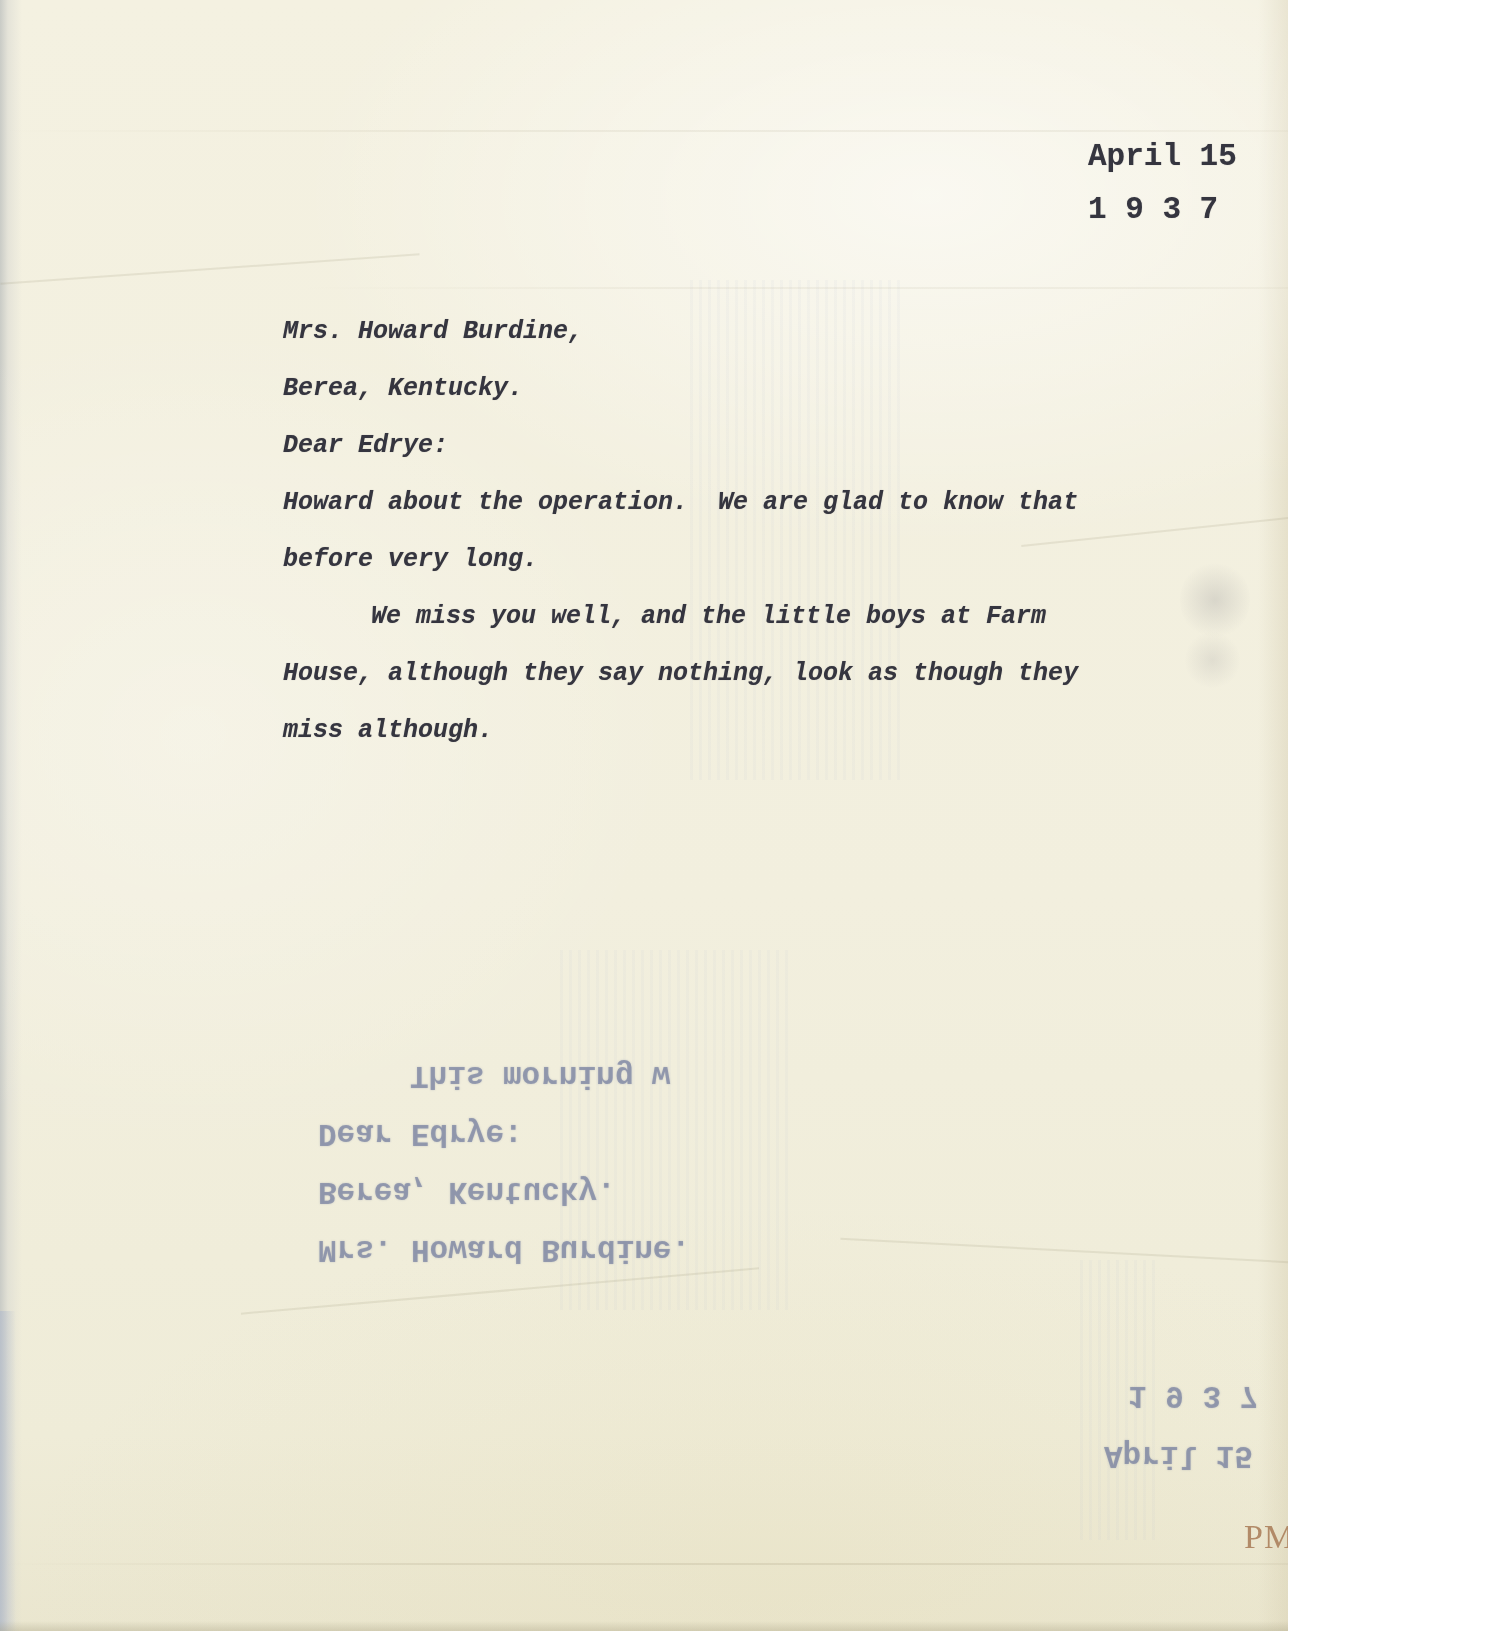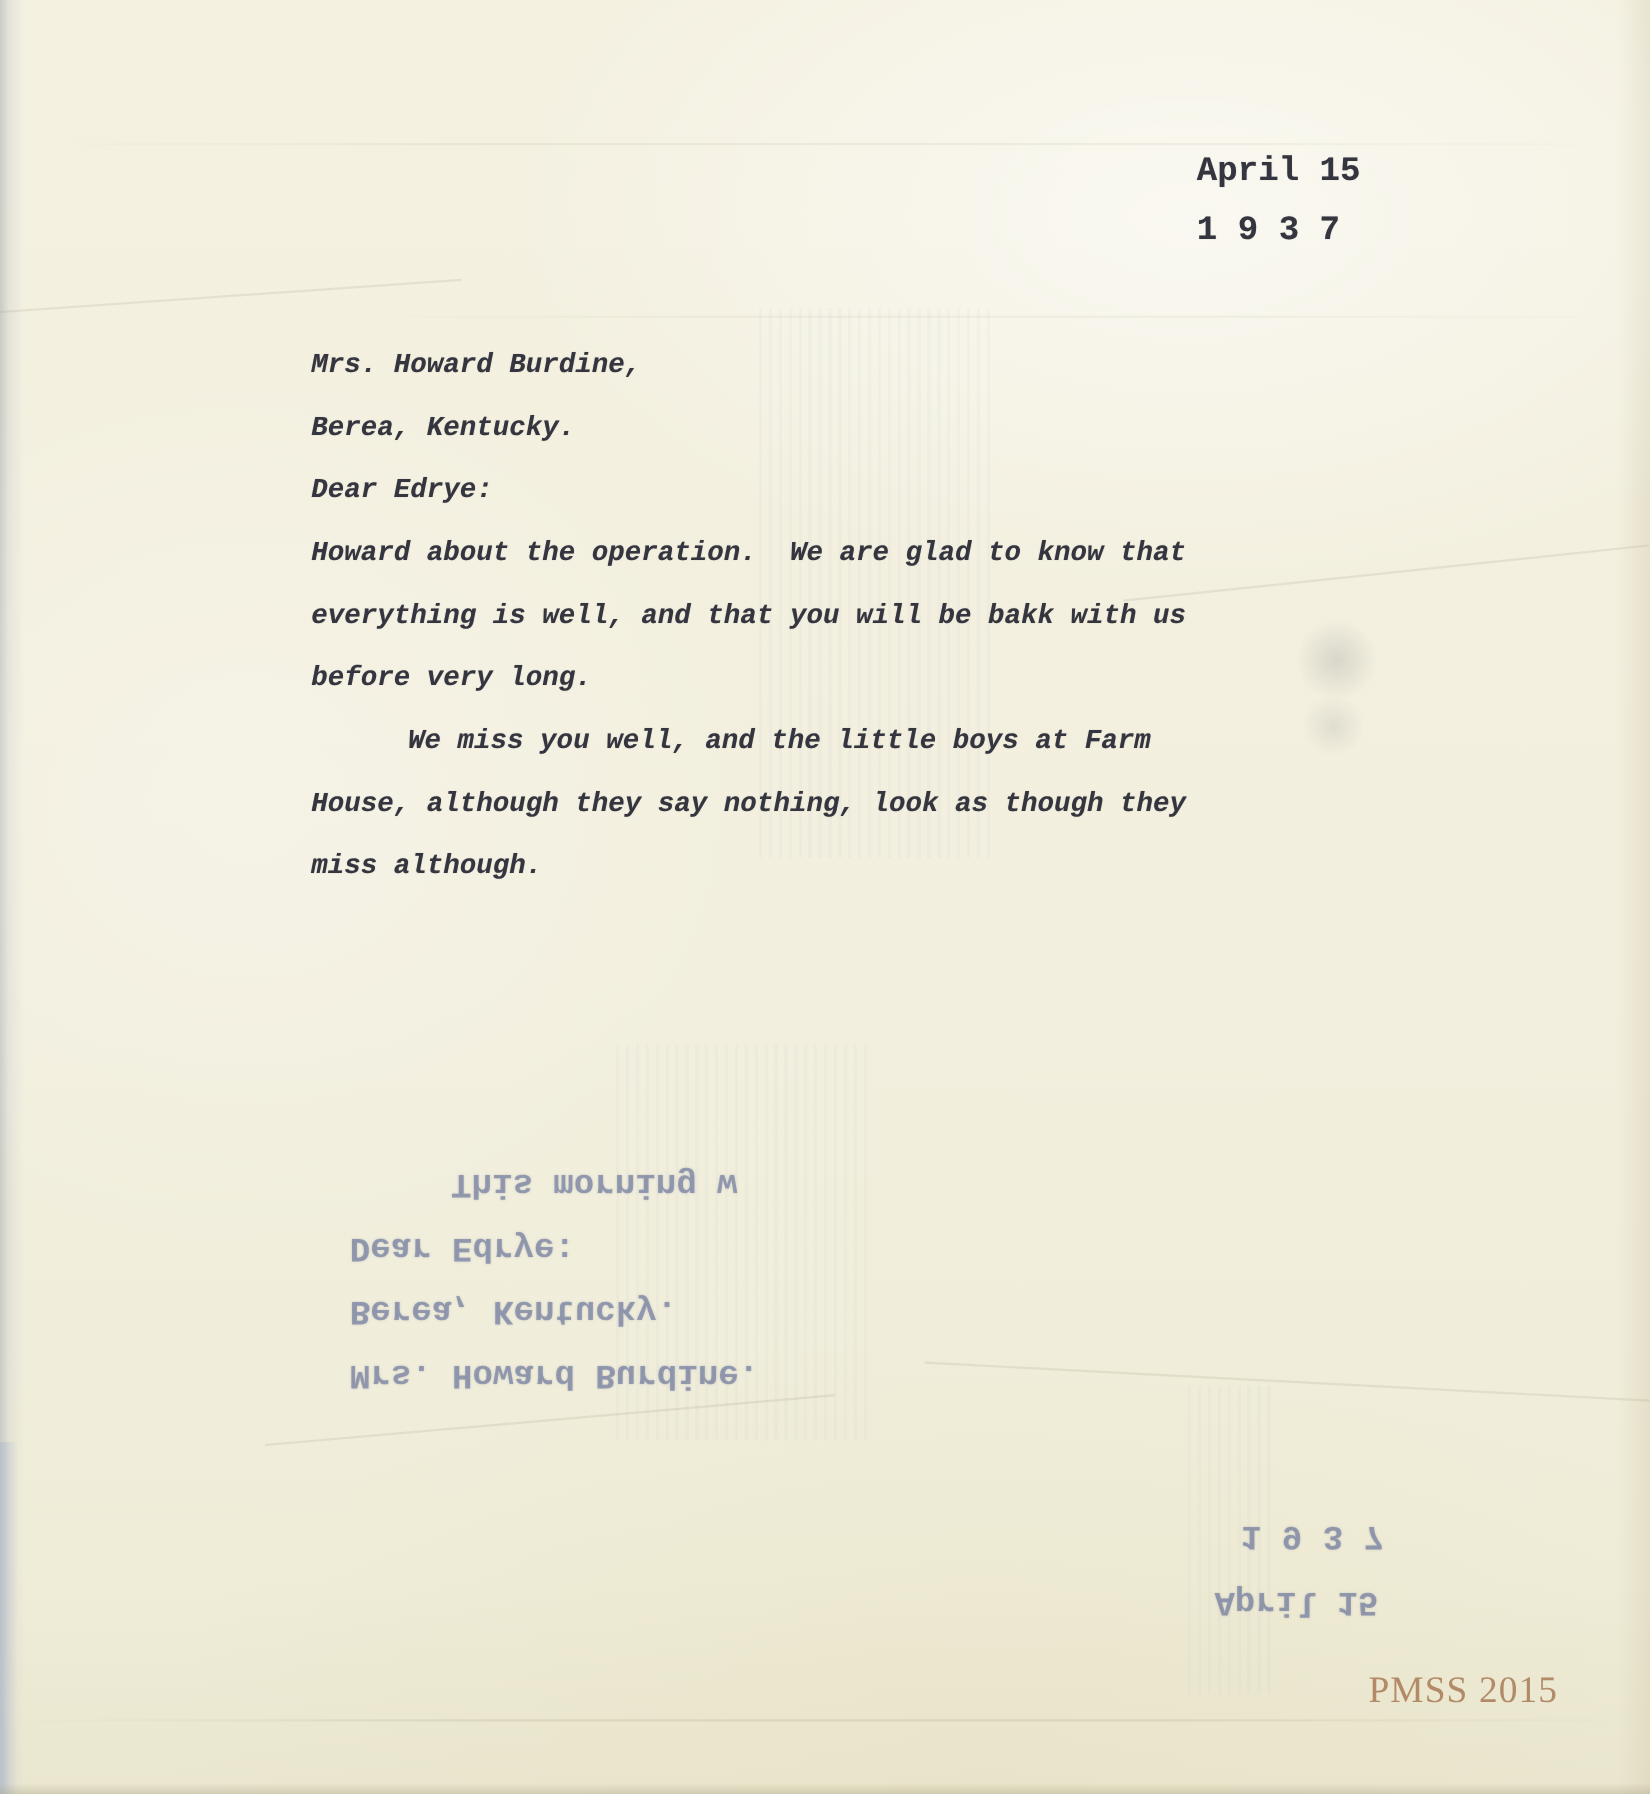--- a/index.html
+++ b/index.html
@@ -2,21 +2,21 @@
 <html><head>
 <meta charset="utf-8">
 <style>
   html, body { margin:0; padding:0; }
   body {
     width:1500px; height:1631px; overflow:hidden;
     background:#ffffff;
     font-family:"Liberation Mono", monospace;
   }
   .paper {
-    position:absolute; left:0; top:0; width:1500px; height:1631px;
+    position:absolute; left:0; top:0; width:1288px; height:1631px;
     background:
       radial-gradient(ellipse 900px 500px at 72% 12%, rgba(255,255,255,0.55), rgba(255,255,255,0) 70%),
       radial-gradient(ellipse 700px 600px at 15% 45%, rgba(255,255,255,0.25), rgba(255,255,255,0) 70%),
       radial-gradient(ellipse 1000px 500px at 60% 97%, rgba(228,219,180,0.25), rgba(228,219,180,0) 75%),
       linear-gradient(90deg, #c9cbc6 0px, rgba(216,216,210,0.55) 8px, rgba(240,238,224,0) 22px),
       linear-gradient(90deg, rgba(226,220,198,0) calc(100% - 30px), rgba(214,206,178,0.45) 100%),
       linear-gradient(180deg, #f4f1e1 0%, #f2efde 55%, #efecd8 88%, #eae6cf 100%);
     overflow:hidden;
   }
   
@@ -93,21 +93,20 @@
   <div class="date-block typed">
     <div class="line">April 15</div>
     <div class="line">1 9 3 7</div>
   </div>
 
   <div class="body-block typed">
     <div class="line">Mrs. Howard Burdine,</div>
     <div class="line">Berea, Kentucky.</div>
     <div class="line">Dear Edrye:</div>
     <div class="line">Howard about the operation.  We are glad to know that</div>
-    <div class="line">everything is well, and that you will be bakk with us</div>
     <div class="line">before very long.</div>
     <div class="line indent">We miss you well, and the little boys at Farm</div>
     <div class="line">House, although they say nothing, look as though they</div>
     <div class="line">miss although.</div>
   </div>
 
   <div class="bleed-block bleed">
     <div class="line flip bleed-indent">This morning w</div>
     <div class="line flip">Dear Edrye:</div>
     <div class="line flip">Berea, Kentucky.</div>

